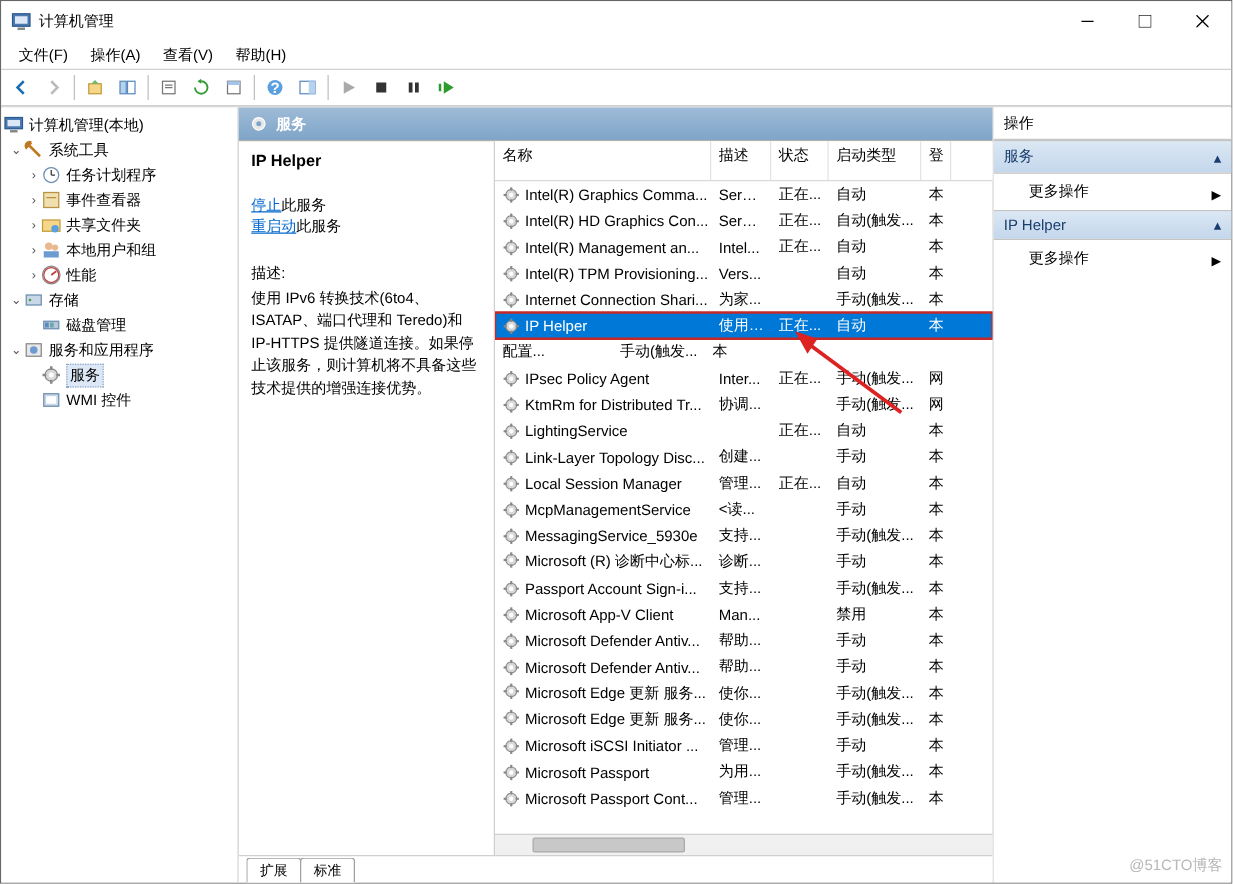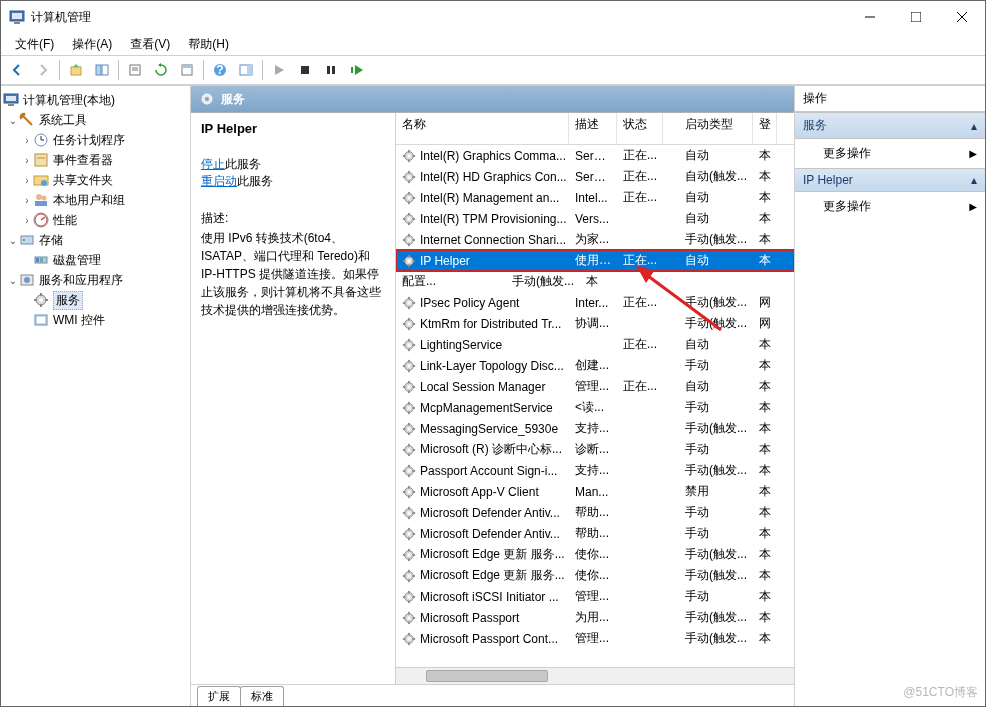--- a/index.html
+++ b/index.html
@@ -37,41 +37,41 @@
 .detail-pane a { color: #0066cc; text-decoration: underline; }
 .detail-pane .desc-label { margin-top: 20px; margin-bottom: 2px; }
 .detail-pane .desc { line-height: 1.5; }
 
 .list-pane { flex: 1; display: flex; flex-direction: column; min-width: 0; }
 .list-header { display: flex; height: 32px; border-bottom: 1px solid #d9d9d9; background: #fff; }
 .list-header .col { padding: 3px 6px; border-right: 1px solid #e4e4e4; overflow: hidden; white-space: nowrap; }
 .list-body { flex: 1; overflow: auto; position: relative; }
 .list-row { display: flex; height: 21px; align-items: center; }
 .list-row .cell { padding: 0 6px; overflow: hidden; white-space: nowrap; text-overflow: ellipsis; }
-.list-row .name-cell { display: flex; align-items: center; gap: 4px; }
+.list-row .name-cell { display: flex; gap: 4px; }
 .list-row.selected { background: #0078d7; color: #fff; outline: 2px solid #c62828; outline-offset: -1px; }
 .gear-icon { width: 14px; height: 14px; flex-shrink: 0; }
 
 .col-name { width: 173px; }
 .col-desc { width: 48px; }
 .col-status { width: 46px; }
-.col-start { width: 74px; margin-left: 16px; }
+.col-start { width: 74px; }
 .col-logon { width: 24px; }
 
 .hscroll-fake { height: 17px; border-top: 1px solid #d0d0d0; background: #f0f0f0; position: relative; }
 .hscroll-fake::before { content:''; position:absolute; left:30px; width:120px; top:2px; bottom:2px; background:#c8c8c8; border:1px solid #a8a8a8; border-radius:2px; }
 
 .tabbar { height: 22px; display: flex; align-items: flex-end; padding-left: 6px; border-top: 1px solid #d0d0d0; background: #fff; }
 .tab { padding: 2px 10px; border: 1px solid #a0a0a0; border-bottom: none; margin-right: -1px; border-radius: 3px 3px 0 0; background: #fff; font-size: 11px; }
 .tab.active { background: #fff; font-weight: normal; font-family: Liberation Serif, serif; }
 
 .actions-pane { width: 190px; background: #fff; display: flex; flex-direction: column; }
 .actions-header { height: 26px; border-bottom: 1px solid #c8c8c8; display: flex; align-items: center; padding-left: 8px; background: #fff; }
 .action-group-hdr { background: linear-gradient(#dbe7f4, #c4d7ec); padding: 4px 8px; border-top: 1px solid #c4c4c4; border-bottom: 1px solid #c4c4c4; display: flex; justify-content: space-between; align-items: center; color: #1a3e6e; }
-.action-item { padding: 6px 8px 6px 28px; display: flex; justify-content: space-between; align-items: center; }
+.action-item { padding: 6px 8px 6px 28px; display: flex; justify-content: space-between; align-items: flex-end; }
 .action-item .arrow { font-size: 10px; }
 
 .red-arrow { position: absolute; pointer-events: none; }
 
 .watermark { position: fixed; right: 8px; bottom: 6px; color: #b8b8b8; font-size: 12px; }
 </style>
 </head>
 <body>
 
 <div class="window">

